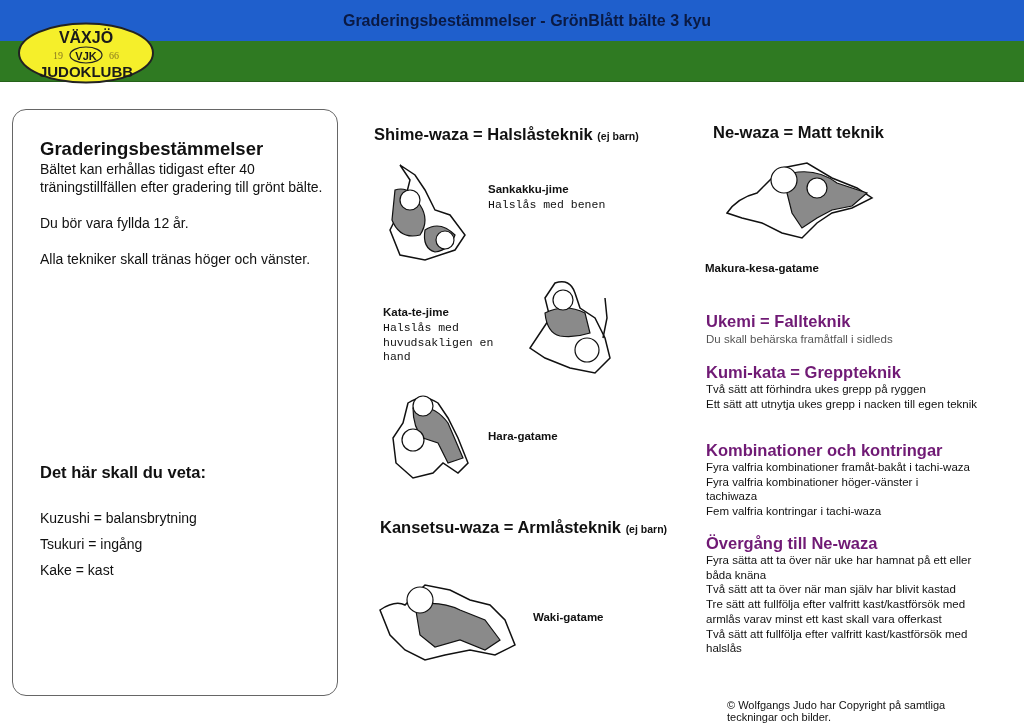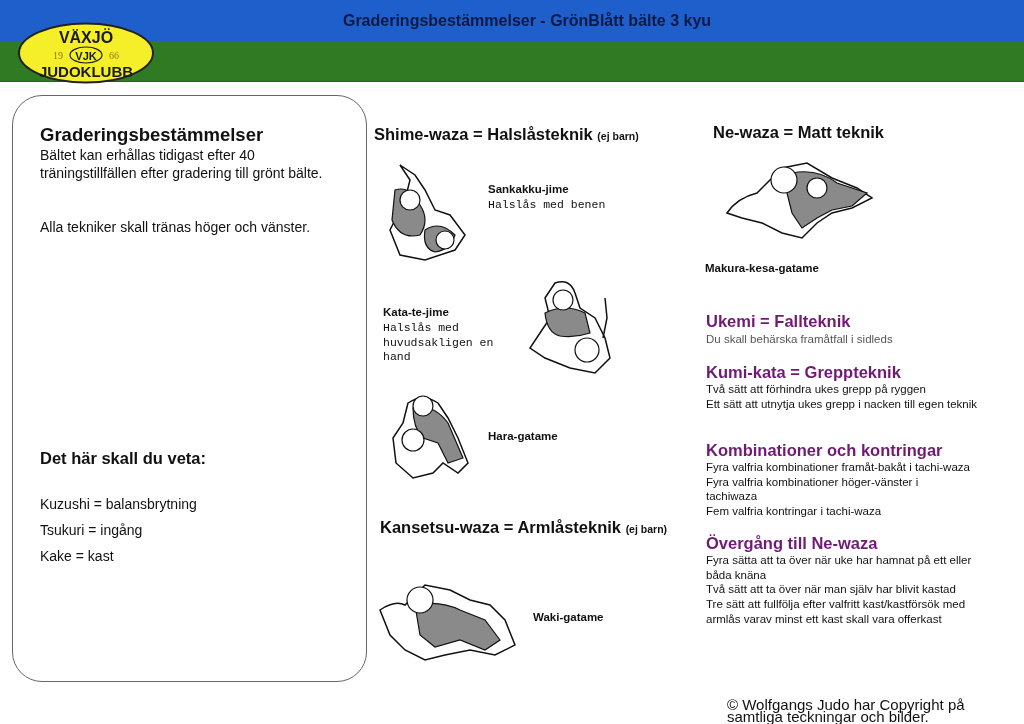--- a/index.html
+++ b/index.html
@@ -5,39 +5,39 @@
   * { box-sizing: border-box; margin: 0; padding: 0; }
   html, body { width: 1024px; height: 724px; overflow: hidden; background: #ffffff; }
   body { position: relative; font-family: "Liberation Sans", sans-serif; color: #111; }
 
   .band-blue { position: absolute; left: 0; top: 0; width: 1024px; height: 41px; background: #1f5fcc; }
   .band-green { position: absolute; left: 0; top: 41px; width: 1024px; height: 41px; background: #2f7a22; border-bottom: 1px solid #25621a; }
   .page-title { position: absolute; left: 0; top: 12px; width: 1054px; text-align: center; font-weight: bold; font-size: 16px; color: #0a1a44; }
 
   .logo { position: absolute; left: 17px; top: 22px; width: 138px; height: 62px; }
 
-  .info-box { position: absolute; left: 12px; top: 95px; width: 355px; height: 587px; border: 1.5px solid #666; border-radius: 30px; background: #fff; }
+  .info-box { position: absolute; left: 12px; top: 109px; width: 326px; height: 587px; border: 1.5px solid #666; border-radius: 14px; background: #fff; }
   .info-box .inner { position: absolute; left: 27px; top: 28px; width: 285px; }
   .h-big { font-weight: bold; font-size: 18.5px; line-height: 22px; color: #111; }
   .p { font-size: 14px; line-height: 18px; color: #111; }
   .gap { height: 18px; }
   .know-title { position: absolute; left: 27px; top: 353px; font-weight: bold; font-size: 16.5px; }
   .know-list { position: absolute; left: 27px; top: 399px; }
   .know-list .p { margin-bottom: 8px; }
 
   .sec-title { position: absolute; font-weight: bold; font-size: 16.5px; white-space: nowrap; color: #111; }
   .sec-title .small { font-size: 10.5px; }
   .tech-name { position: absolute; font-weight: bold; font-size: 11.5px; color: #111; white-space: nowrap; }
   .tech-desc { position: absolute; font-size: 11.5px; line-height: 14.5px; color: #111; font-family: Liberation Mono, monospace; }
   .illus { position: absolute; }
 
   .rc-title { position: absolute; left: 706px; font-weight: bold; font-size: 16.5px; color: #701a75; white-space: nowrap; }
   .rc-list { position: absolute; left: 706px; width: 300px; font-size: 11.5px; line-height: 14.7px; color: #111; }
   .rc-list.gray { color: #555; }
-  .copyright { position: absolute; left: 727px; top: 699px; width: 270px; font-size: 15px; line-height: 12px; color: #111; }
+  .copyright { position: absolute; left: 727px; top: 699px; width: 270px; font-size: 11px; line-height: 12px; color: #111; }
 </style>
 </head>
 <body>
 
 <div class="band-blue"></div>
 <div class="band-green"></div>
 <div class="page-title">Graderingsbestämmelser - GrönBlått bälte 3 kyu</div>
 
 <svg class="logo" viewBox="0 0 138 62">
   <ellipse cx="69" cy="31" rx="67" ry="29.5" fill="#f5ef2a" stroke="#222" stroke-width="2"></ellipse>
@@ -47,20 +47,21 @@
   <text x="69" y="37.5" text-anchor="middle" font-family="Liberation Sans, sans-serif" font-weight="bold" font-size="11" fill="#1a1a1a">VJK</text>
   <text x="97" y="37" text-anchor="middle" font-family="Liberation Serif, serif" font-size="10" fill="#8a7a20">66</text>
   <text x="69" y="55" text-anchor="middle" font-family="Liberation Sans, sans-serif" font-weight="bold" font-size="15" fill="#1a1a1a">JUDOKLUBB</text>
 </svg>
 
 <div class="info-box">
   <div class="inner">
     <div class="h-big">Graderingsbestämmelser</div>
     <div class="p">Bältet kan erhållas tidigast efter 40 träningstillfällen efter gradering till grönt bälte.</div>
     <div class="gap"></div>
+    <div class="p">Du bör vara fyllda 12 år.</div>
     <div class="gap"></div>
     <div class="p">Alla tekniker skall tränas höger och vänster.</div>
     <div class="gap"></div>
     <div class="gap"></div>
   </div>
   <div class="know-title">Det här skall du veta:</div>
   <div class="know-list">
     <div class="p">Kuzushi = balansbrytning</div>
     <div class="p">Tsukuri = ingång</div>
     <div class="p">Kake = kast</div>
@@ -136,15 +137,16 @@
   <div>Fyra valfria kombinationer framåt-bakåt i tachi-waza</div>
   <div style="width:240px;">Fyra valfria kombinationer höger-vänster i tachiwaza</div>
   <div>Fem valfria kontringar i tachi-waza</div>
 </div>
 
 <div class="rc-title" style="top:534px;">Övergång till Ne-waza</div>
 <div class="rc-list" style="top:553px; width:290px;">
   <div>Fyra sätta att ta över när uke har hamnat på ett eller båda knäna</div>
   <div>Två sätt att ta över när man själv har blivit kastad</div>
   <div>Tre sätt att fullfölja efter valfritt kast/kastförsök med armlås varav minst ett kast skall vara offerkast</div>
+  <div>Två sätt att fullfölja efter valfritt kast/kastförsök med halslås</div>
 </div>
 
 <div class="copyright">© Wolfgangs Judo har Copyright på samtliga teckningar och bilder.</div>
 
 </body></html>

